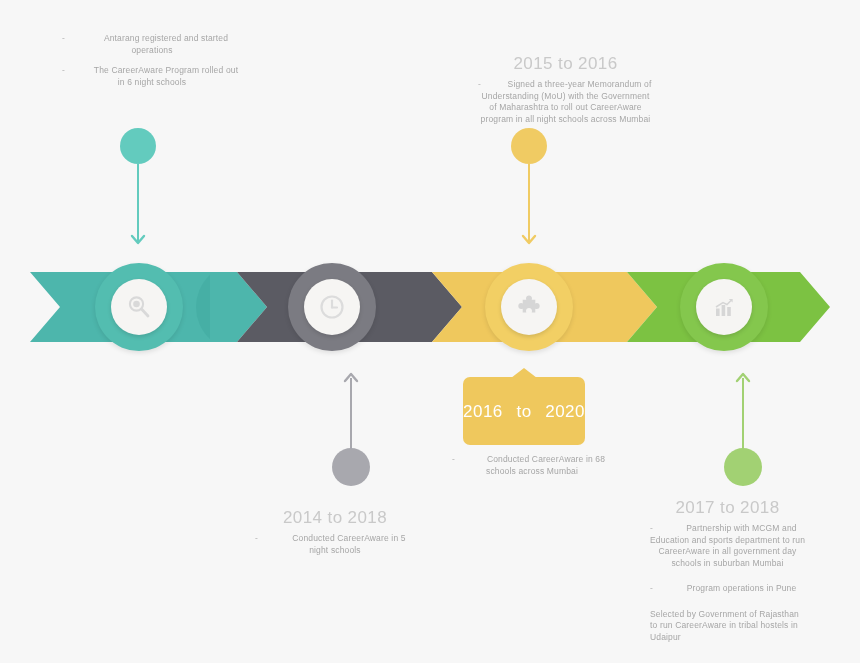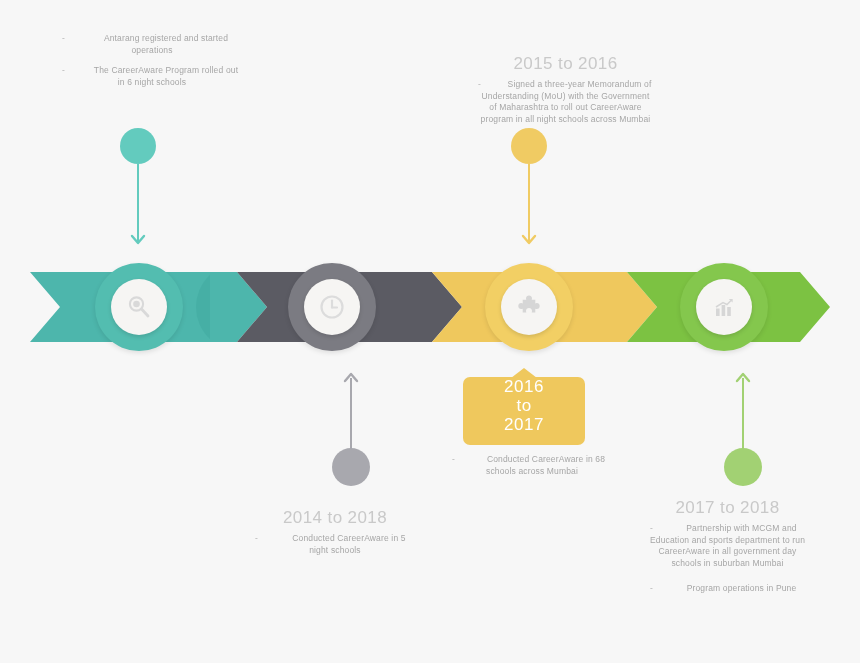--- a/index.html
+++ b/index.html
@@ -121,23 +121,23 @@
   .callout {
     position: absolute;
     left: 463px;
     top: 377px;
     width: 122px;
     height: 68px;
     background: #efc85d;
     border-radius: 7px;
     color: #ffffff;
     display: flex;
-    flex-direction: column;
+    flex-direction: row;
     align-items: center;
-    justify-content: flex-start;
+    justify-content: space-between;
     line-height: 19px;
     font-size: 17px;
     letter-spacing: 0.5px;
   }
   .callout-notch {
     position: absolute;
     left: 50%;
     margin-left: -13px;
     top: -9px;
     width: 0;
@@ -276,21 +276,21 @@
         <span class="dash">-</span>
         <span class="btext">Conducted CareerAware in 5 night schools</span>
       </li>
     </ul>
   </div>
 
   <div class="callout">
     <div class="callout-notch"></div>
     <div>2016</div>
     <div>to</div>
-    <div>2017</div>
+    <div>2020</div>
   </div>
 
   <div class="block" style="left:452px; top:454px; width:160px;">
     <ul class="bullets">
       <li class="bullet indented">
         <span class="dash">-</span>
         <span class="btext">Conducted CareerAware in 68 schools across Mumbai</span>
       </li>
     </ul>
   </div>
@@ -299,16 +299,20 @@
     <div class="block-title center">2017 to 2018</div>
     <ul class="bullets">
       <li class="bullet indented" style="margin-bottom:14px;">
         <span class="dash">-</span>
         <span class="btext">Partnership with MCGM and Education and sports department to run CareerAware in all government day schools in suburban Mumbai</span>
       </li>
       <li class="bullet indented" style="margin-bottom:14px;">
         <span class="dash">-</span>
         <span class="btext">Program operations in Pune</span>
       </li>
+      <li class="bullet nodash">
+        <span class="dash"></span>
+        <span class="btext">Selected by Government of Rajasthan to run CareerAware in tribal hostels in Udaipur</span>
+      </li>
     </ul>
   </div>
 
 </div>
 
 </body></html>

